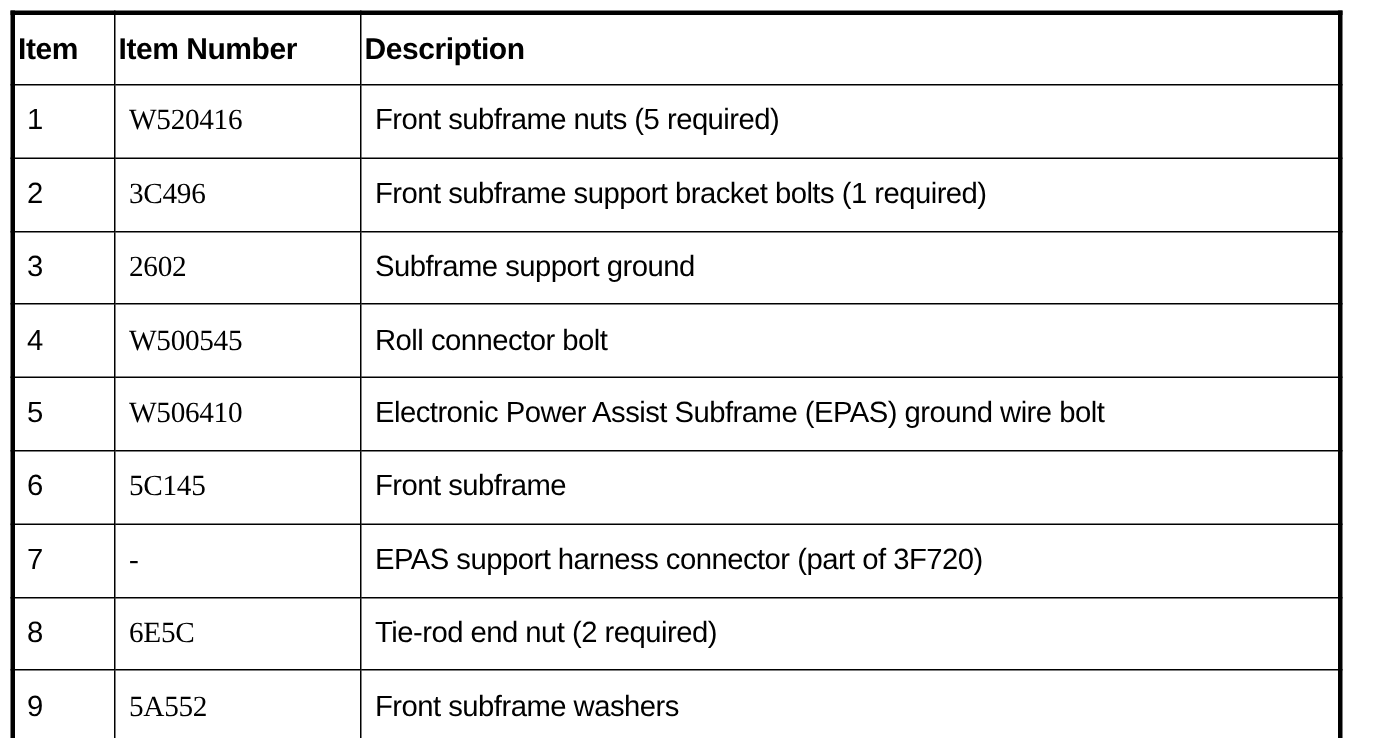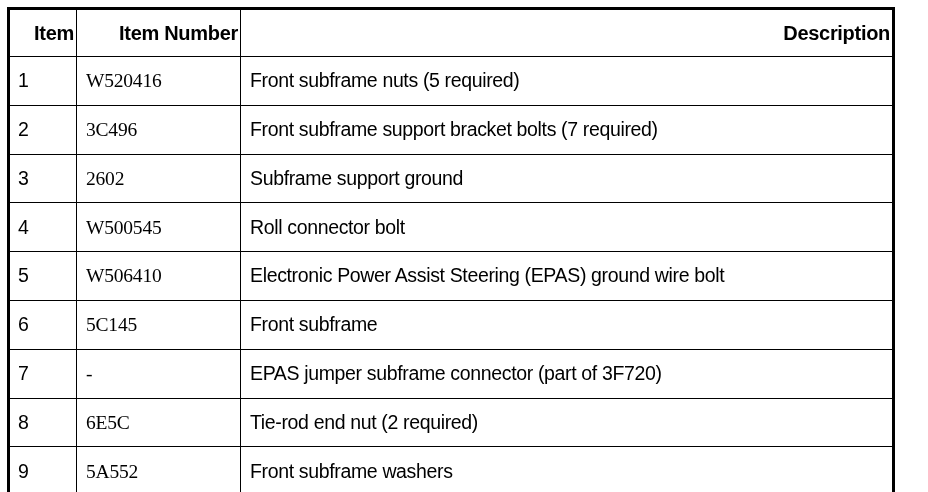--- a/index.html
+++ b/index.html
@@ -47,21 +47,21 @@
     letter-spacing: -0.2px;
     white-space: nowrap;
     overflow: hidden;
     vertical-align: middle;
     background: #ffffff;
   }
 
   table.parts-table thead th {
     height: 46px;
     font-weight: bold;
-    text-align: right;
+    text-align: left;
     padding: 0 2px;
     font-size: 20px;
     letter-spacing: -0.3px;
   }
 
   table.parts-table tbody td {
     height: 47.8px;
     font-weight: normal;
     text-align: left;
   }
@@ -97,46 +97,46 @@
     </thead>
     <tbody id="parts-table-body">
         <tr>
           <td class="cell-item">1</td>
           <td class="cell-part">W520416</td>
           <td class="cell-description">Front subframe nuts (5 required)</td>
         </tr>
         <tr>
           <td class="cell-item">2</td>
           <td class="cell-part">3C496</td>
-          <td class="cell-description">Front subframe support bracket bolts (7 required)</td>
+          <td class="cell-description">Front subframe support bracket bolts (1 required)</td>
         </tr>
         <tr>
           <td class="cell-item">3</td>
           <td class="cell-part">2602</td>
           <td class="cell-description">Subframe support ground</td>
         </tr>
         <tr>
           <td class="cell-item">4</td>
           <td class="cell-part">W500545</td>
           <td class="cell-description">Roll connector bolt</td>
         </tr>
         <tr>
           <td class="cell-item">5</td>
           <td class="cell-part">W506410</td>
-          <td class="cell-description">Electronic Power Assist Steering (EPAS) ground wire bolt</td>
+          <td class="cell-description">Electronic Power Assist Subframe (EPAS) ground wire bolt</td>
         </tr>
         <tr>
           <td class="cell-item">6</td>
           <td class="cell-part">5C145</td>
           <td class="cell-description">Front subframe</td>
         </tr>
         <tr>
           <td class="cell-item">7</td>
           <td class="cell-part">-</td>
-          <td class="cell-description">EPAS jumper subframe connector (part of 3F720)</td>
+          <td class="cell-description">EPAS support harness connector (part of 3F720)</td>
         </tr>
         <tr>
           <td class="cell-item">8</td>
           <td class="cell-part">6E5C</td>
           <td class="cell-description">Tie-rod end nut (2 required)</td>
         </tr>
         <tr>
           <td class="cell-item">9</td>
           <td class="cell-part">5A552</td>
           <td class="cell-description">Front subframe washers</td>

